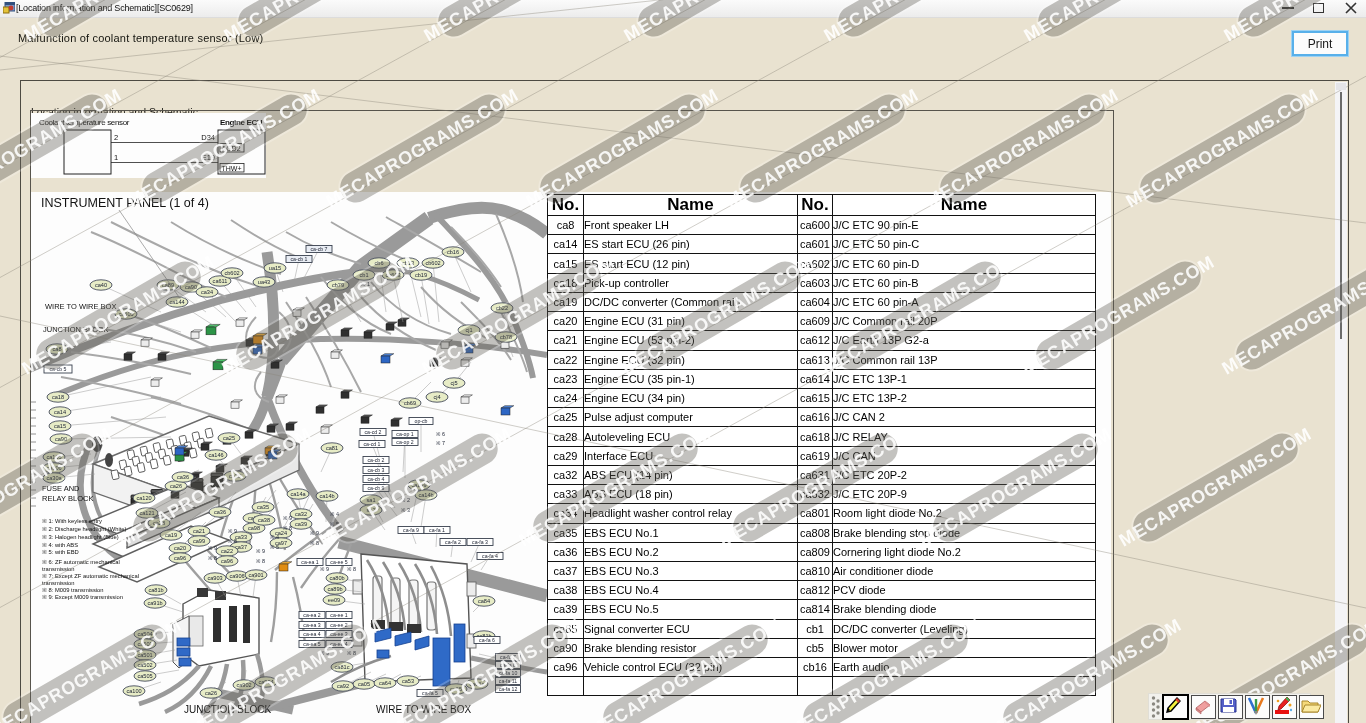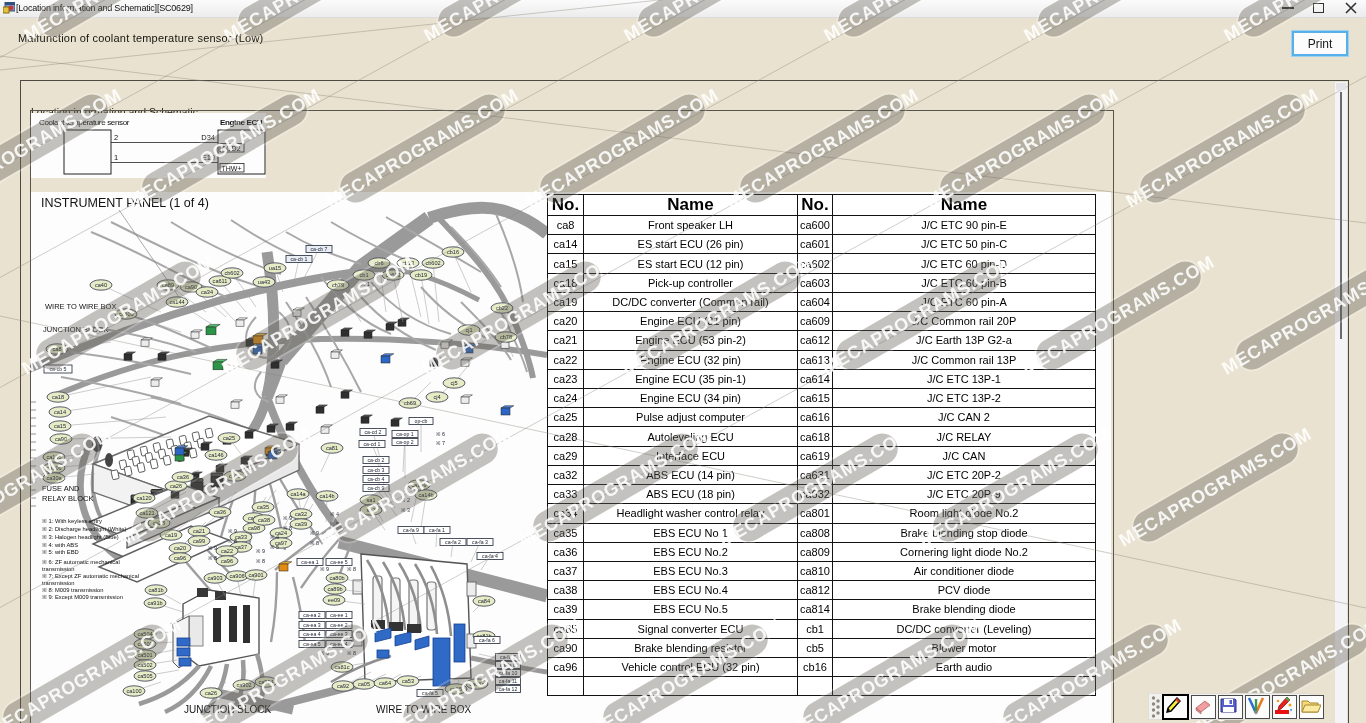--- a/index.html
+++ b/index.html
@@ -8,21 +8,21 @@
 .wm{position:absolute;width:185px;height:31px;border-radius:16px;
  background:rgba(98,94,86,.38);box-shadow:0 0 0 2px rgba(255,255,255,.22);
  transform:rotate(-30deg);display:flex;align-items:center;justify-content:center;
  font-weight:bold;font-size:18px;letter-spacing:.8px;color:rgba(255,255,255,.88);
  pointer-events:none;z-index:50}
 table.ct{border-collapse:collapse;table-layout:fixed;background:#fff}
 table.ct td,table.ct th{border:1px solid #121212;font-size:11px;padding:0;
  overflow:hidden;white-space:nowrap}
 table.ct th{font-weight:bold;text-align:center;font-size:17px}
 td.no{text-align:center}
-td.nm{padding-left:7px;text-align:center}
+td.nm{padding-left:7px;text-align:left}
 .tbtn{position:relative;width:23px;height:22px;background:#fcfcfc;
  border:1px solid #4a4a4a;margin-left:2px;flex:none}
 </style></head>
 <body>
 
 <div class="abs" style="left:0;top:0;width:1366px;height:17px;background:linear-gradient(#fbfbfb,#ececec);border-bottom:1px solid #dcdcdc"></div>
 
 <svg class="abs" style="left:3px;top:2px" width="12" height="12" viewBox="0 0 12 12">
     <rect x="2" y="0" width="10" height="9" fill="#7a96c8" stroke="#31507e" stroke-width="1"></rect>
     <rect x="2" y="0" width="10" height="3" fill="#31507e"></rect>

